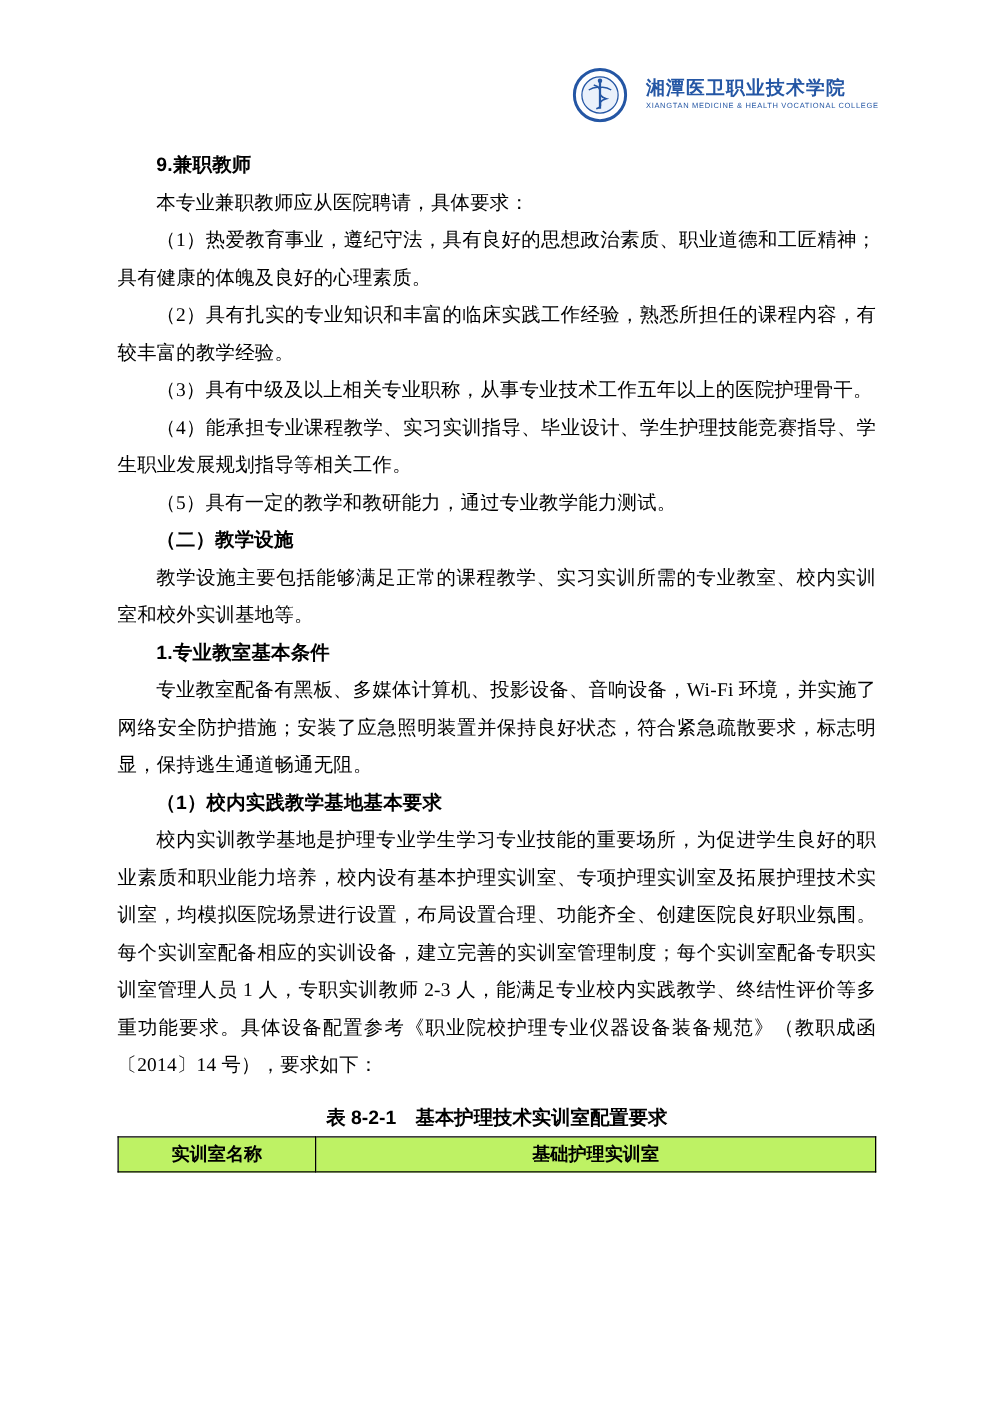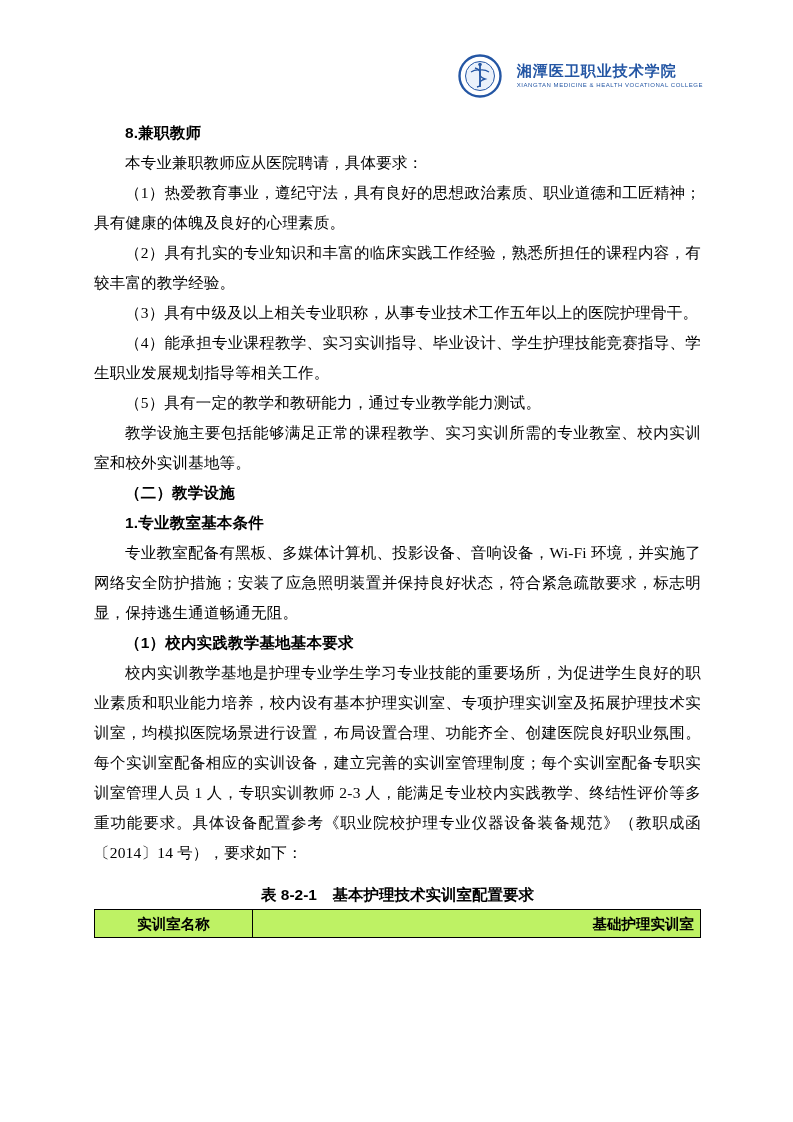--- a/index.html
+++ b/index.html
@@ -80,21 +80,21 @@
     line-height: 22px;
   }
   td.cell-label {
     width: 158px;
     text-align: center;
     font-weight: 700;
     font-family: "Liberation Sans", "DejaVu Sans", sans-serif;
   }
   tr.hdr-row td { background: #bef264; }
   td.cell-head {
-    text-align: right;
+    text-align: center;
     font-weight: 700;
     font-family: Liberation Serif, serif;
   }
   td.cell-value { text-align: left; background: #ffffff; }
 </style>
 </head>
 <body>
 
 <div class="page">
 
@@ -107,29 +107,29 @@
       <circle cx="22" cy="10.5" r="1.8" fill="#2456a4"></circle>
       <path d="M13 18 C 16 16, 19 15.5, 22 16 M31 18 C 28 16, 25 15.5, 22 16" fill="none" stroke="#2456a4" stroke-width="1.2"></path>
     </svg>
     <div class="logo-textwrap">
       <span class="logo-zh">湘潭医卫职业技术学院</span>
       <span class="logo-en">XIANGTAN MEDICINE &amp; HEALTH VOCATIONAL COLLEGE</span>
     </div>
   </div>
 
   <div class="content">
-    <p class="blk hd">8.兼职教师</p>
+    <p class="blk hd">9.兼职教师</p>
     <p class="blk">本专业兼职教师应从医院聘请，具体要求：</p>
     <p class="blk">（1）热爱教育事业，遵纪守法，具有良好的思想政治素质、职业道德和工匠精神；具有健康的体魄及良好的心理素质。</p>
     <p class="blk">（2）具有扎实的专业知识和丰富的临床实践工作经验，熟悉所担任的课程内容，有较丰富的教学经验。</p>
     <p class="blk">（3）具有中级及以上相关专业职称，从事专业技术工作五年以上的医院护理骨干。</p>
     <p class="blk">（4）能承担专业课程教学、实习实训指导、毕业设计、学生护理技能竞赛指导、学生职业发展规划指导等相关工作。</p>
     <p class="blk">（5）具有一定的教学和教研能力，通过专业教学能力测试。</p>
+    <p class="blk hd">（二）教学设施</p>
     <p class="blk">教学设施主要包括能够满足正常的课程教学、实习实训所需的专业教室、校内实训室和校外实训基地等。</p>
-    <p class="blk hd">（二）教学设施</p>
     <p class="blk hd">1.专业教室基本条件</p>
     <p class="blk">专业教室配备有黑板、多媒体计算机、投影设备、音响设备，Wi-Fi 环境，并实施了网络安全防护措施；安装了应急照明装置并保持良好状态，符合紧急疏散要求，标志明显，保持逃生通道畅通无阻。</p>
     <p class="blk hd">（1）校内实践教学基地基本要求</p>
     <p class="blk">校内实训教学基地是护理专业学生学习专业技能的重要场所，为促进学生良好的职业素质和职业能力培养，校内设有基本护理实训室、专项护理实训室及拓展护理技术实训室，均模拟医院场景进行设置，布局设置合理、功能齐全、创建医院良好职业氛围。每个实训室配备相应的实训设备，建立完善的实训室管理制度；每个实训室配备专职实训室管理人员 1 人，专职实训教师 2-3 人，能满足专业校内实践教学、终结性评价等多重功能要求。具体设备配置参考《职业院校护理专业仪器设备装备规范》（教职成函〔2014〕14 号），要求如下：</p>
 
     <p class="tbl-caption">表 8-2-1　基本护理技术实训室配置要求</p>
 
     <table class="cfg">
       <tbody>
         <tr class="hdr-row">

